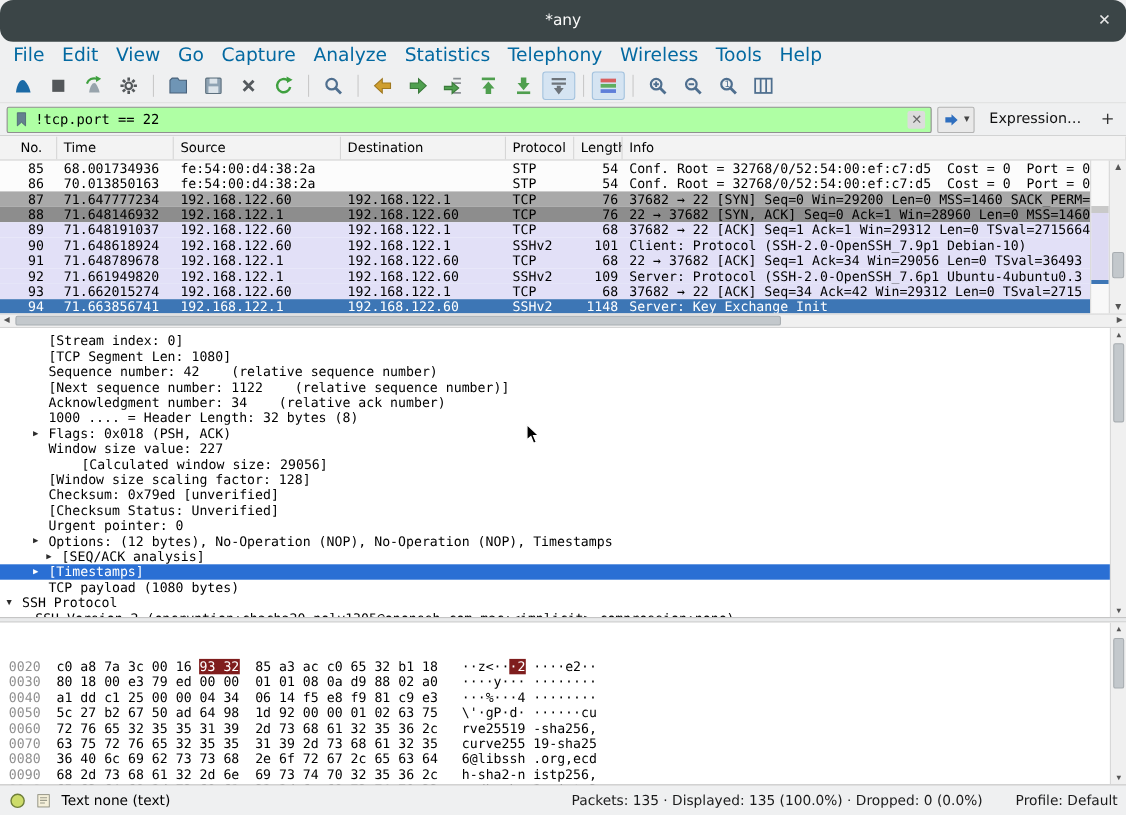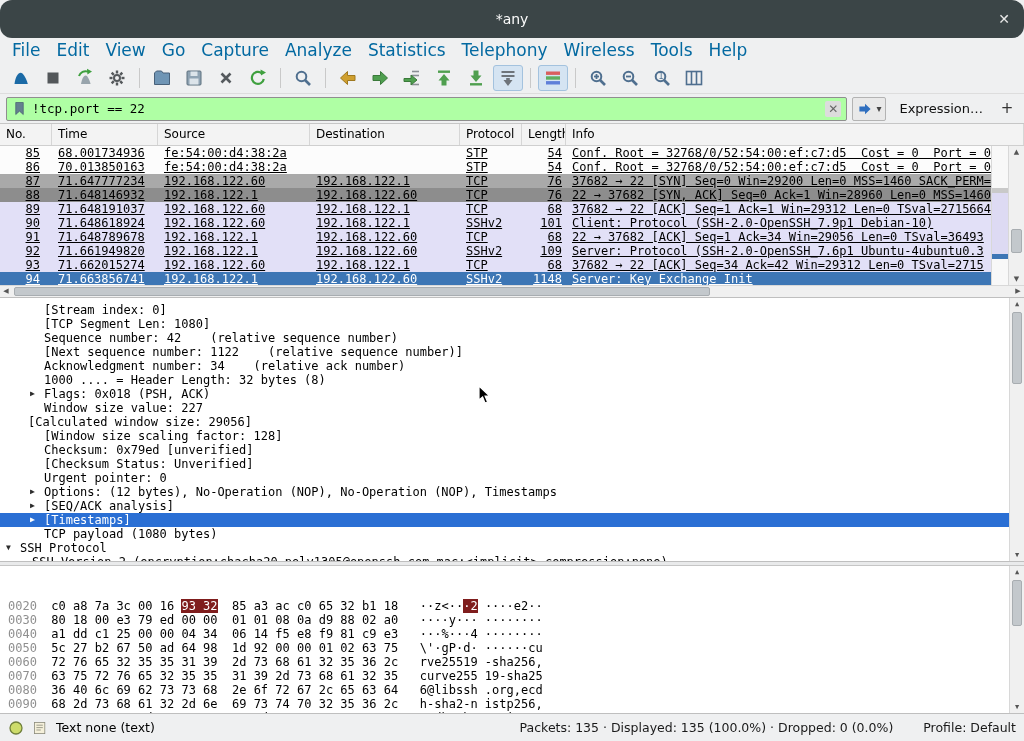--- a/index.html
+++ b/index.html
@@ -30,30 +30,30 @@
   .filter-apply { height:24px; padding:0 4px; background:#e9e9e9; border:1px solid #b3b3b3; border-radius:2px; display:flex; align-items:center; gap:3px; }
   .filter-apply .caret { font-size:10px; color:#444; }
   .expression-label { padding:0 8px; color:#101010; }
   .add-btn { width:22px; height:22px; text-align:center; line-height:20px; font-size:15px; color:#333; border-radius:3px; }
 
   
   .packet-area { height:174px; position:relative; background:#ffffff; border-bottom:1px solid #bfbfbf; flex:0 0 auto; }
   .pl-header { height:22px; display:flex; background:#f3f3f3; border-bottom:1px solid #cfcfcf; font-size:12px; overflow:hidden; }
   .pl-header > div { padding:3px 0 0 6px; border-right:1px solid #d6d6d6; white-space:nowrap; overflow:hidden; flex-shrink:0; }
   .pl-viewport { position:absolute; left:0; top:22px; bottom:12px; right:33px; overflow:hidden; font:12px/14px "DejaVu Sans Mono","Liberation Mono",monospace; }
-  .prow { display:flex; height:14px; white-space:pre;text-decoration:underline; }
+  .prow { display:flex; height:14px; white-space:pre; }
   .prow > div { overflow:hidden; white-space:pre; flex-shrink:0; }
   .c-no   { width:52px;  text-align:right; padding-right:12px; }
   .c-time { width:106px; padding-left:6px; }
   .c-src  { width:152px; padding-left:6px; }
   .c-dst  { width:150px; padding-left:6px; }
   .c-proto{ width:62px;  padding-left:6px; }
   .c-len  { width:44px;  text-align:right; padding-right:4px; }
   .c-info { flex:1 1 auto; width:auto; padding-left:6px; }
-  .pl-header .c-no { text-align:left; padding-right:0; }
+  .pl-header .c-no { text-align:center; padding-right:0; }
   .pl-header .c-len { text-align:left; padding-right:0; }
   .prow.stp  { background:#fcfcfc; }
   .prow.syn  { background:#a9a9a9; }
   .prow.syn2 { background:#8d8d8d; }
   .prow.tcp  { background:#e2e0f7; }
   .prow.sel  { background:#3d76b5; color:#fff; }
 
   .pl-minimap { position:absolute; right:16px; top:22px; bottom:12px; width:17px; border-left:1px solid #d8d8d8;
     background:linear-gradient(180deg,#f8f8f8 0%,#f8f8f8 30%,#c9c9c9 30%,#c9c9c9 34%,#dddaf3 34%,#dddaf3 78%,#3d76b5 78%,#3d76b5 81%,#f8f8f8 81%,#f8f8f8 100%); }
   .pl-vscroll { position:absolute; right:0; top:22px; bottom:12px; width:16px; background:#f0f0f0; border-left:1px solid #d8d8d8; }
@@ -317,27 +317,27 @@
   <div class="details">
     <div id="details-tree">
         <div class="dline" style="padding-left: 30px;"><span class="arrow"></span><span>[Stream index: 0]</span></div>
         <div class="dline" style="padding-left: 30px;"><span class="arrow"></span><span>[TCP Segment Len: 1080]</span></div>
         <div class="dline" style="padding-left: 30px;"><span class="arrow"></span><span>Sequence number: 42    (relative sequence number)</span></div>
         <div class="dline" style="padding-left: 30px;"><span class="arrow"></span><span>[Next sequence number: 1122    (relative sequence number)]</span></div>
         <div class="dline" style="padding-left: 30px;"><span class="arrow"></span><span>Acknowledgment number: 34    (relative ack number)</span></div>
         <div class="dline" style="padding-left: 30px;"><span class="arrow"></span><span>1000 .... = Header Length: 32 bytes (8)</span></div>
         <div class="dline" style="padding-left: 30px;"><span class="arrow">▶</span><span>Flags: 0x018 (PSH, ACK)</span></div>
         <div class="dline" style="padding-left: 30px;"><span class="arrow"></span><span>Window size value: 227</span></div>
-        <div class="dline" style="padding-left: 14px;"><span class="arrow"></span><span>[Calculated window size: 29056]</span></div>
+        <div class="dline" style="padding-left: 32px; margin-left: 28px;"><span class="arrow"></span><span>[Calculated window size: 29056]</span></div>
         <div class="dline" style="padding-left: 30px;"><span class="arrow"></span><span>[Window size scaling factor: 128]</span></div>
         <div class="dline" style="padding-left: 30px;"><span class="arrow"></span><span>Checksum: 0x79ed [unverified]</span></div>
         <div class="dline" style="padding-left: 30px;"><span class="arrow"></span><span>[Checksum Status: Unverified]</span></div>
         <div class="dline" style="padding-left: 30px;"><span class="arrow"></span><span>Urgent pointer: 0</span></div>
         <div class="dline" style="padding-left: 30px;"><span class="arrow">▶</span><span>Options: (12 bytes), No-Operation (NOP), No-Operation (NOP), Timestamps</span></div>
-        <div class="dline" style="padding-left: 30px;"><span class="arrow">▶</span><span>[SEQ/ACK analysis]</span></div>
+        <div class="dline" style="padding-left: 42px;"><span class="arrow">▶</span><span>[SEQ/ACK analysis]</span></div>
         <div class="dline sel" style="padding-left: 30px;"><span class="arrow">▶</span><span>[Timestamps]</span></div>
         <div class="dline" style="padding-left: 30px;"><span class="arrow"></span><span>TCP payload (1080 bytes)</span></div>
         <div class="dline" style="padding-left: 6px;"><span class="arrow">▼</span><span>SSH Protocol</span></div>
         <div class="dline" style="padding-left: 18px;"><span class="arrow"></span><span>SSH Version 2 (encryption:chacha20-poly1305@openssh.com mac:&lt;implicit&gt; compression:none)</span></div>
       </div>
     <div class="pane-vscroll">
       <div class="sarrow up">▲</div>
       <div class="vthumb" style="top:14px;height:72px"></div>
       <div class="sarrow down">▼</div>
     </div>

